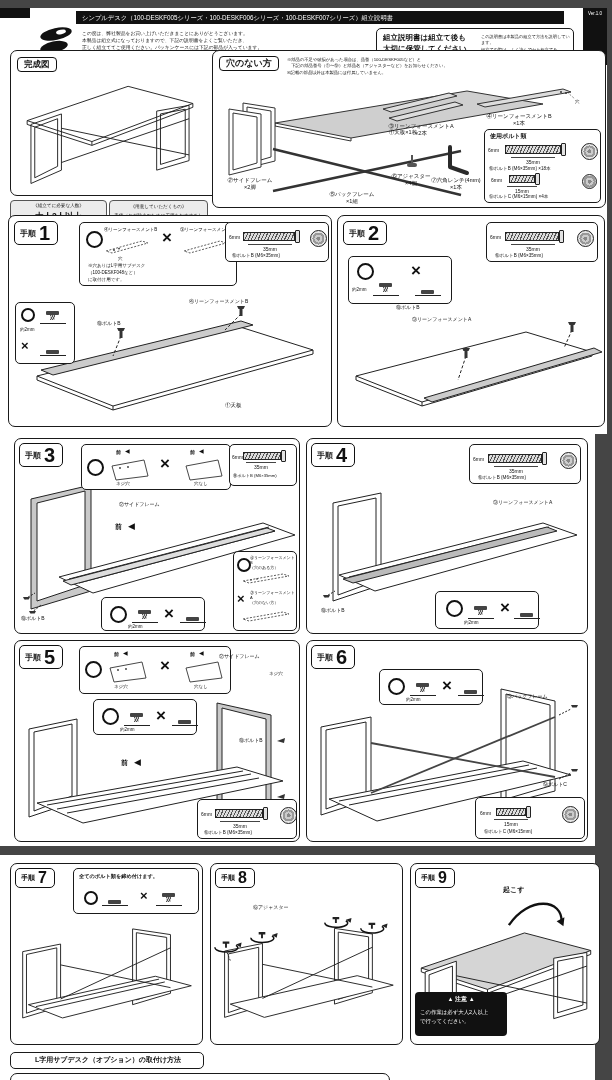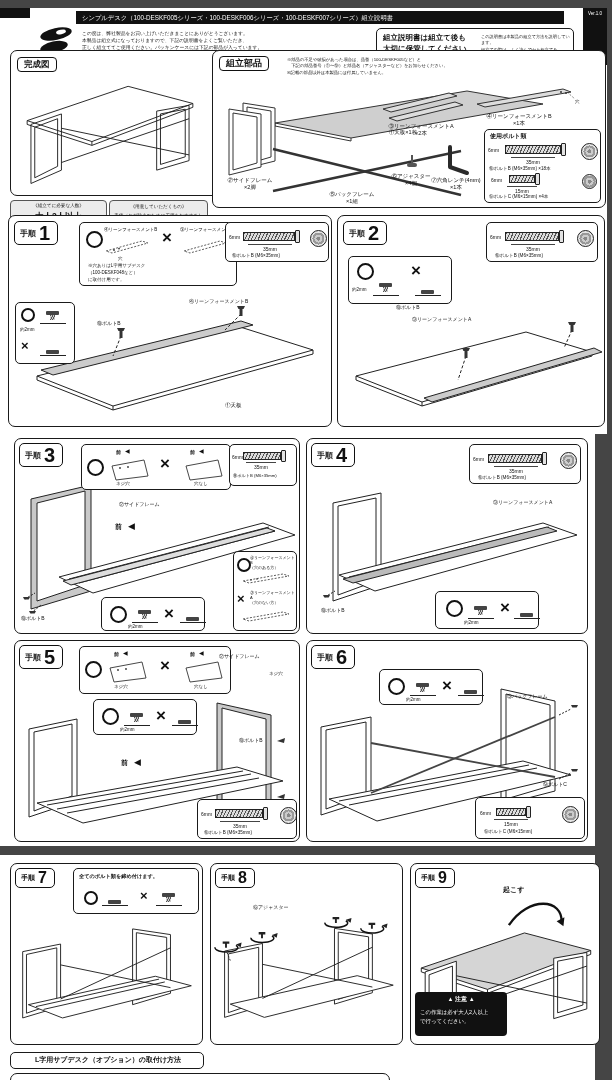--- a/index.html
+++ b/index.html
@@ -95,21 +95,21 @@
     <div class="abs" style="left:10px;top:192px;width:95px;height:26px;background:#ececec;border:1px solid #555;border-radius:4px;">
       <span class="lbl c" style="left:0;top:2px;width:95px;font-size:4.6px;">《組立てに必要な人数》</span>
       <span class="lbl c" style="left:0;top:10px;width:95px;font-size:8.5px;font-weight:bold;">大人2人以上</span>
     </div>
     <div class="abs" style="left:109px;top:192px;width:97px;height:26px;background:#ececec;border:1px solid #555;border-radius:4px;">
       <span class="lbl c" style="left:0;top:3px;width:97px;font-size:4.6px;">《用意していただくもの》</span>
       <span class="lbl c" style="left:2px;top:12px;width:93px;font-size:4.6px;white-space:normal;">手袋（ケガ防止のために着用をおすすめします）</span>
     </div>
 
     <div class="rbox" style="left:212px;top:42px;width:394px;height:158px;">
-      <span class="lbl" style="left:6px;top:5px;font-size:9px;font-weight:bold;border:1.2px solid #111;border-radius:4px;padding:1px 6px;background:#fff;">組立部品</span>
+      <span class="lbl" style="left:6px;top:5px;font-size:9px;font-weight:bold;border:1.2px solid #111;border-radius:4px;padding:1px 6px;background:#fff;">穴のない方</span>
       <span class="lbl pre" style="left:74px;top:6px;font-size:4.3px;line-height:1.5;">※部品の不足や破損があった場合は、品番（100-DESKF005など）と
 　下記の部品番号（①〜⑨）と部品名（アジャスターなど）をお知らせください。
 ※記載の部品以外は本製品には付属していません。</span>
 
       <svg style="left:58px;top:36px;" width="276" height="54" viewBox="0 0 276 54">
         <polygon points="4,36 196,4 272,17 80,51" fill="#cfcfcf" stroke="#333" stroke-width="1"></polygon>
         <polyline points="4,36 4,39 80,54 80,51" fill="none" stroke="#333" stroke-width="1"></polyline>
       </svg>
       <span class="plabel" style="left:150px;top:78px;width:80px;">①天板×1枚</span>
 

